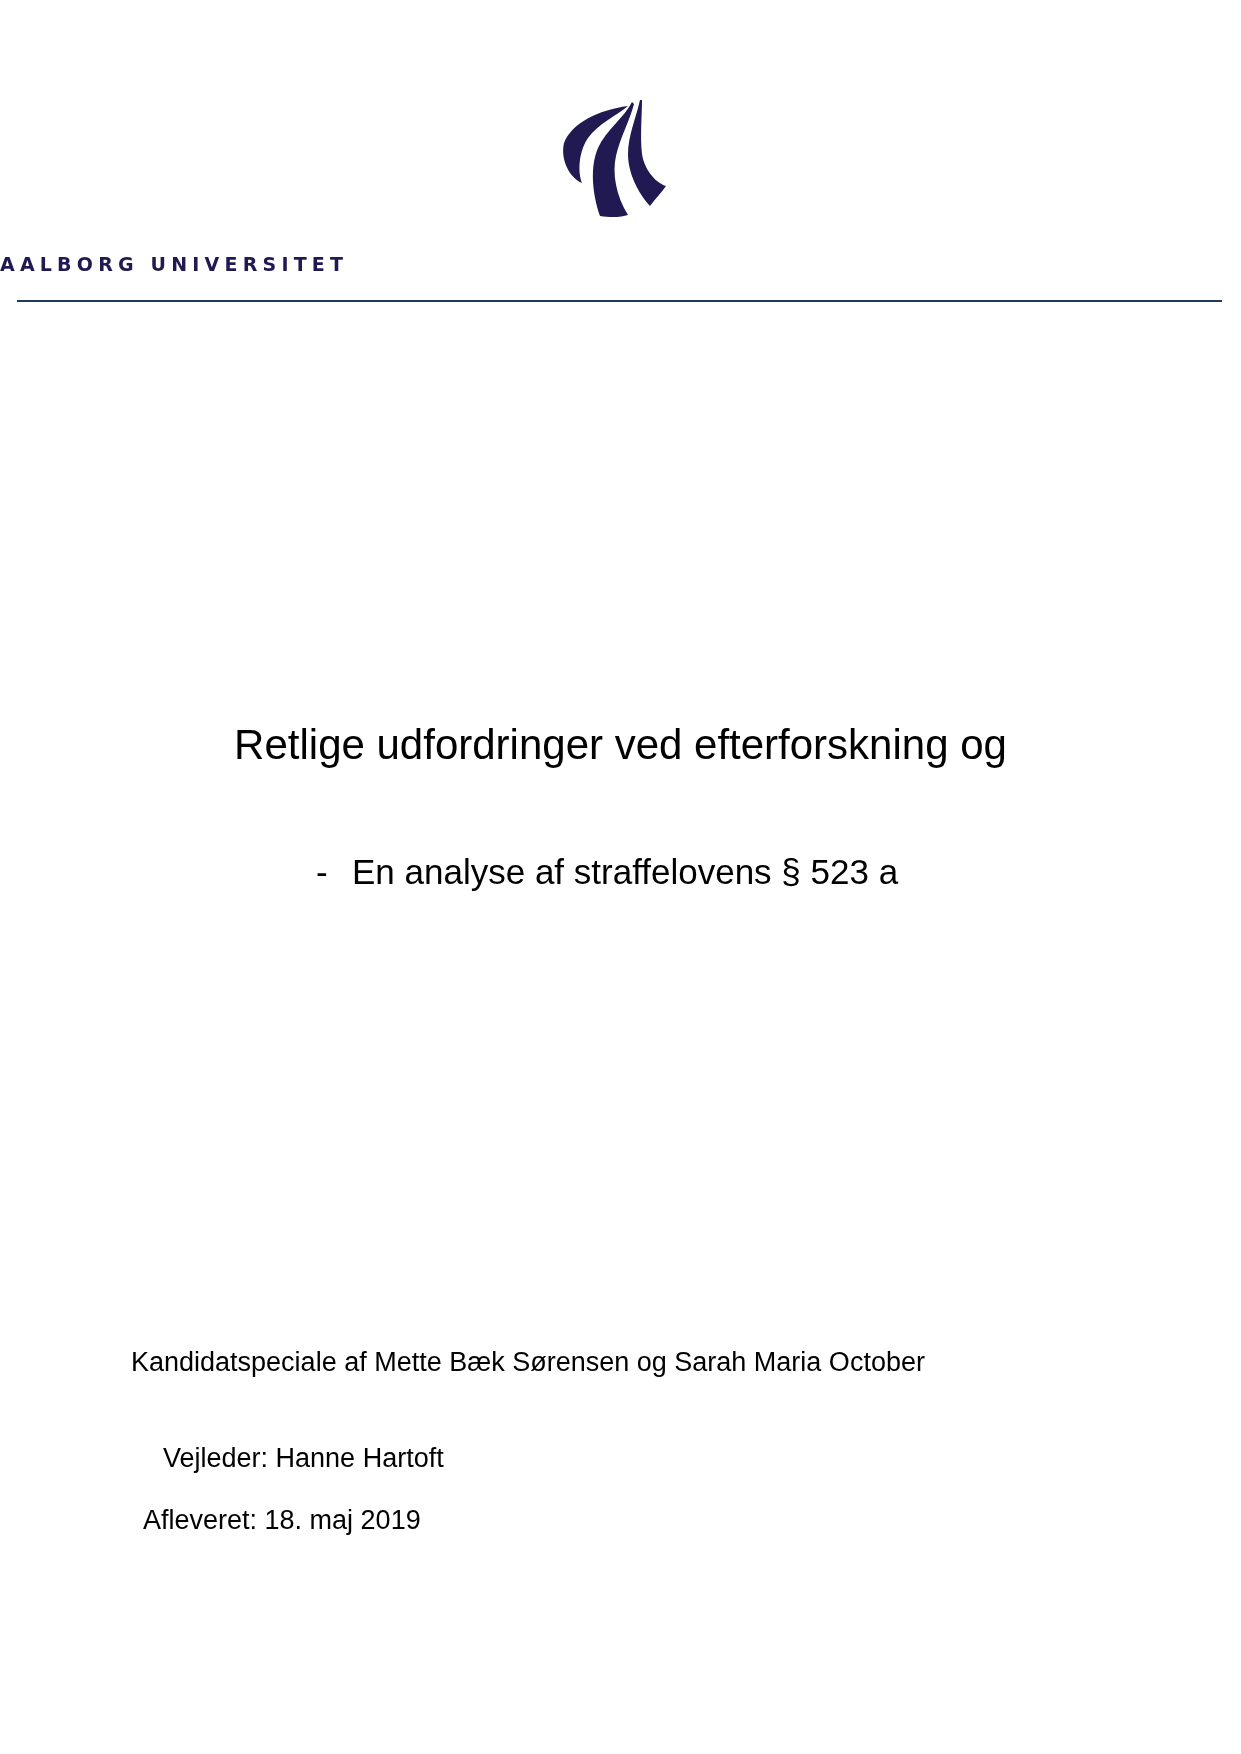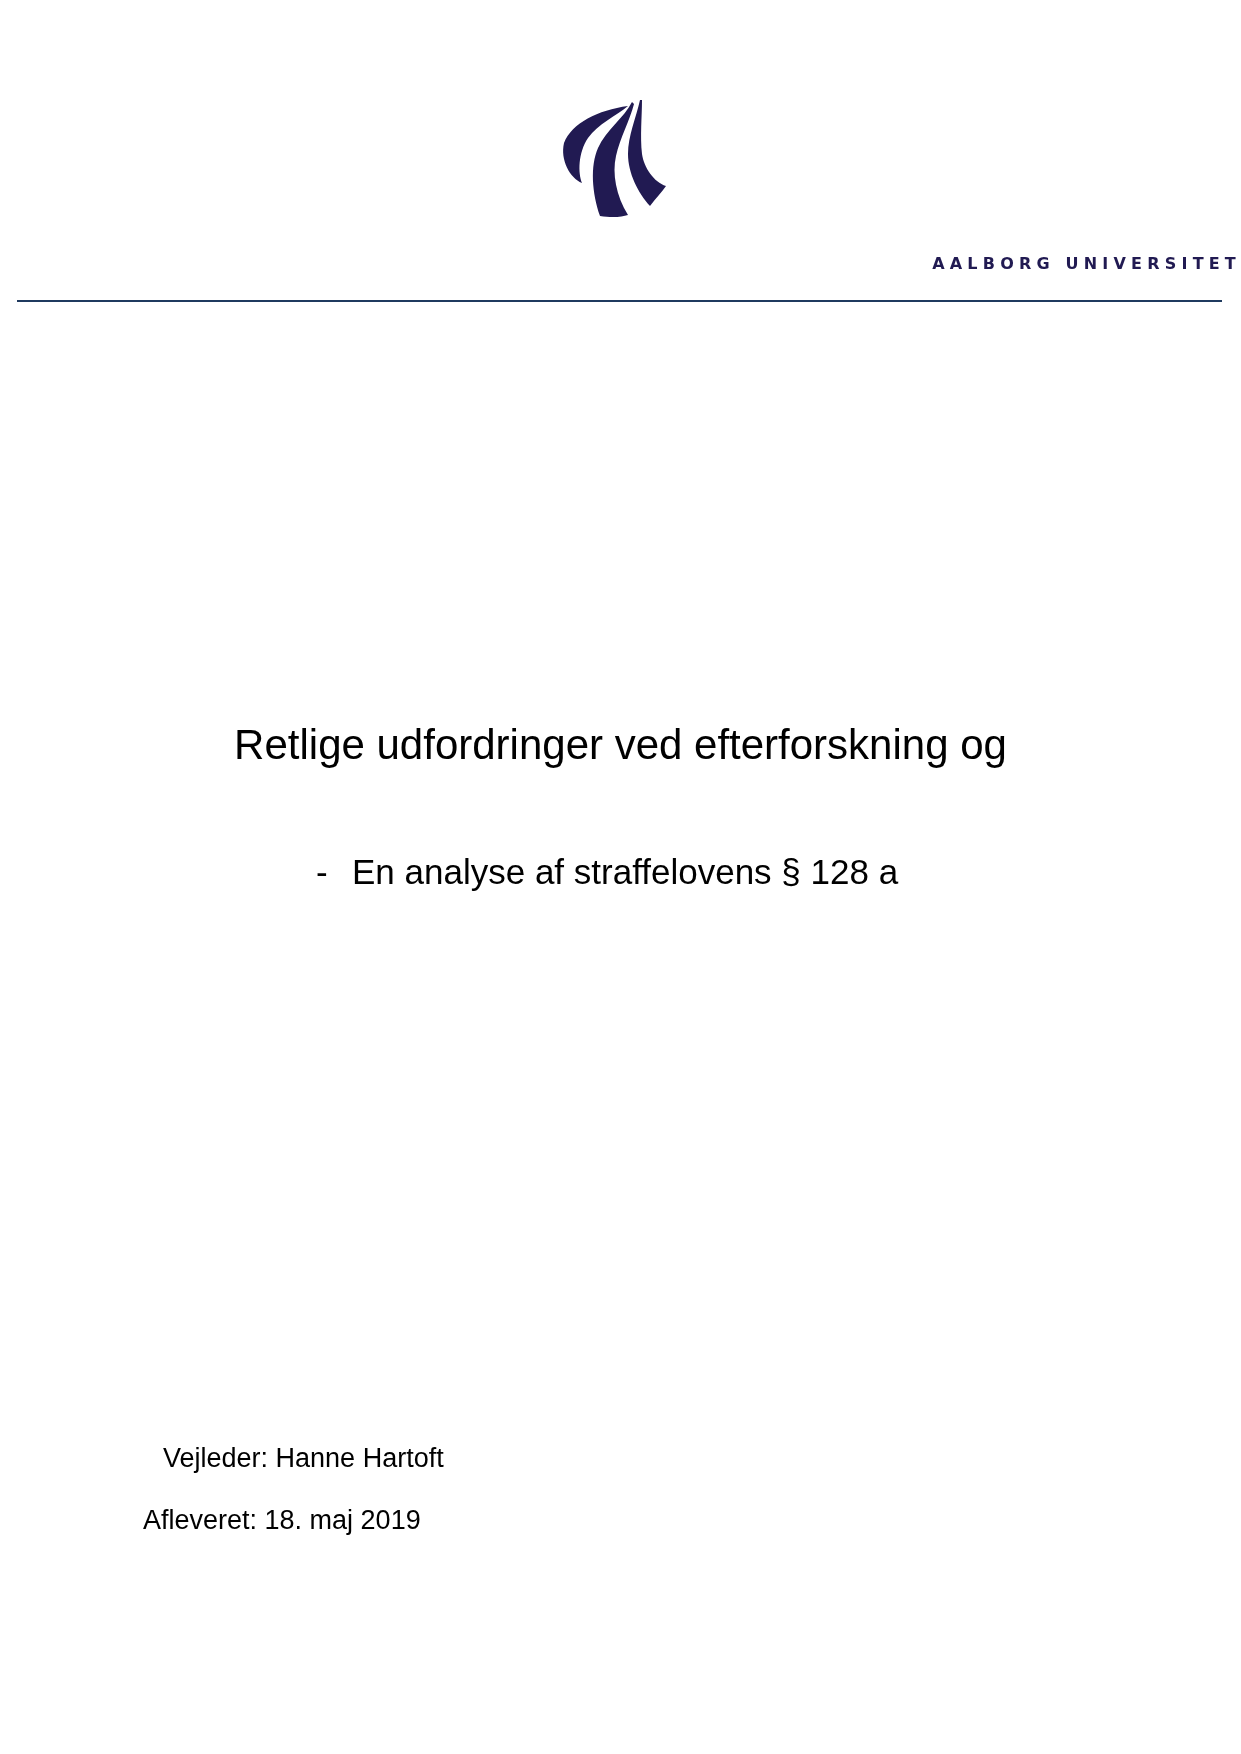--- a/index.html
+++ b/index.html
@@ -21,24 +21,24 @@
       top: 98px;
       width: 110px;
       height: 120px;
     }
     .logo svg { width: 110px; height: 120px; display: block; }
     .university-name {
       position: absolute;
       left: 0;
       width: 1241px;
       top: 253px;
-      text-align: right;
+      text-align: left;
       font-family: "DejaVu Sans", sans-serif;
       font-weight: bold;
-      font-size: 16px;
+      font-size: 19px;
       letter-spacing: 5.2px;
       color: #211a52;
       line-height: 22px;
     }
     .header-rule {
       position: absolute;
       left: 17px;
       top: 300px;
       width: 1205px;
       height: 2px;
@@ -95,21 +95,22 @@
 
 <div class="university-name">AALBORG UNIVERSITET</div>
 
 <div class="header-rule"></div>
 
 <h1 class="title">
   <span>Retlige udfordringer ved efterforskning og</span>
 </h1>
 
 <div class="subtitle">
-  <span class="dash">-</span><span>En analyse af straffelovens § 128 a</span>
+  <span class="dash">-</span><span>En analyse af straffelovens § 523 a</span>
 </div>
 
 <div class="info authors">
+  <div>Kandidatspeciale af Mette Bæk Sørensen og Sarah Maria October</div>
 </div>
 
 <div class="info supervisor">Vejleder: Hanne Hartoft</div>
 
 <div class="info submitted">Afleveret: 18. maj 2019</div>
 
 </body></html>

